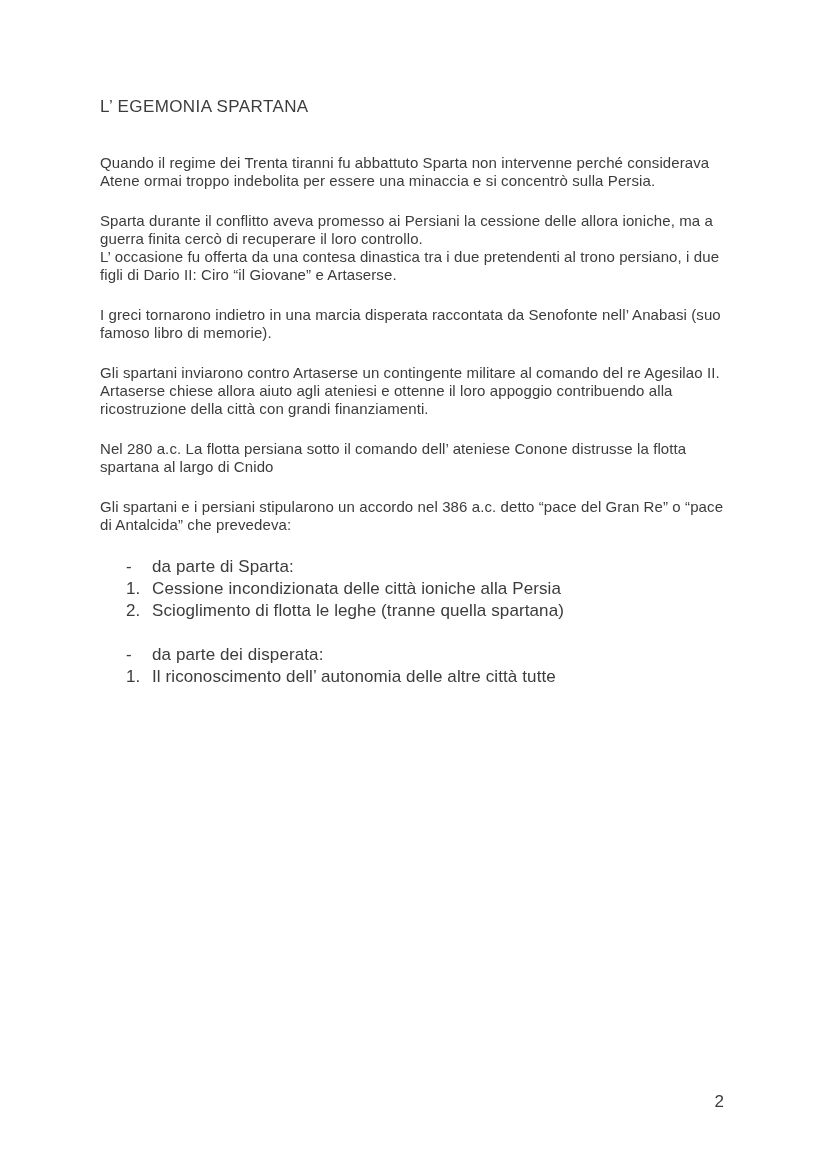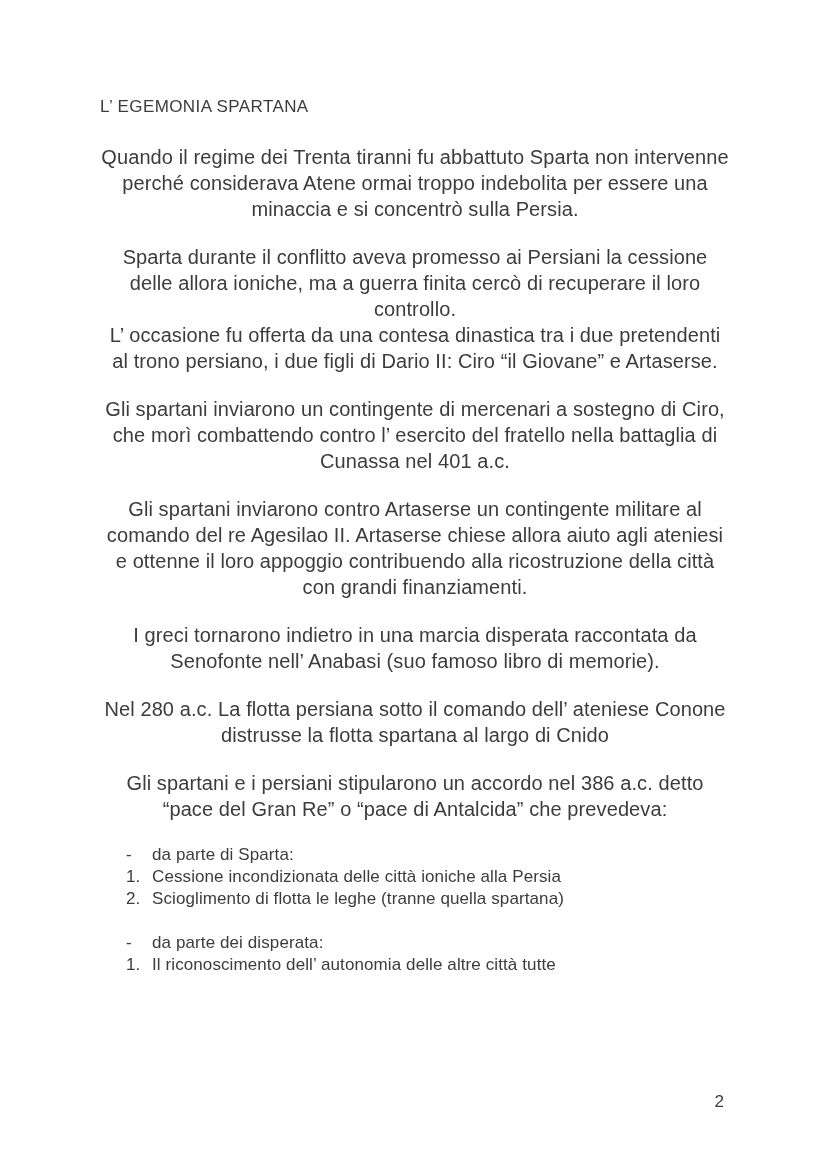--- a/index.html
+++ b/index.html
@@ -14,29 +14,28 @@
   .page {
     position: absolute;
     inset: 0;
     padding: 96px 98px 0 100px;
   }
   .doc-title {
     font-size: 17px;
     font-weight: 400;
     letter-spacing: 0.4px;
     line-height: 22px;
-    margin-bottom: 26px;
+    margin-bottom: 36px;
   }
   .block {
-    font-size: 20px;
-    line-height: 26px;
+    font-size: 15px;
+    line-height: 18px;
     letter-spacing: 0.1px;
     margin-bottom: 22px;
     white-space: pre-line;
-    text-align: center;
   }
   .list {
     font-size: 17px;
     line-height: 22px;
     letter-spacing: 0.1px;
     margin-bottom: 22px;
   }
   .list-row {
     display: flex;
     padding-left: 26px;
@@ -61,25 +60,24 @@
 
 <div class="page">
 
   <h1 class="doc-title">L’ EGEMONIA SPARTANA</h1>
 
   <p class="block">Quando il regime dei Trenta tiranni fu abbattuto Sparta non intervenne perché considerava Atene ormai troppo indebolita per essere una minaccia e si concentrò sulla Persia.</p>
 
   <p class="block">Sparta durante il conflitto aveva promesso ai Persiani la cessione delle allora ioniche, ma a guerra finita cercò di recuperare il loro controllo.
 L’ occasione fu offerta da una contesa dinastica tra i due pretendenti al trono persiano, i due figli di Dario II: Ciro “il Giovane” e Artaserse.</p>
 
-  <p class="block">Gli spartani inviarono un contingente di mercenari a sostegno di Ciro, che morì combattendo contro l’ esercito del fratello nella battaglia di Cunassa nel 401 a.c.</p>
+
+  <p class="block">I greci tornarono indietro in una marcia disperata raccontata da Senofonte nell’ Anabasi (suo famoso libro di memorie).</p>
 
   <p class="block">Gli spartani inviarono contro Artaserse un contingente militare al comando del re Agesilao II. Artaserse chiese allora aiuto agli ateniesi e ottenne il loro appoggio contribuendo alla ricostruzione della città con grandi finanziamenti.</p>
-
-  <p class="block">I greci tornarono indietro in una marcia disperata raccontata da Senofonte nell’ Anabasi (suo famoso libro di memorie).</p>
 
   <p class="block">Nel 280 a.c. La flotta persiana sotto il comando dell’ ateniese Conone distrusse la flotta spartana al largo di Cnido</p>
 
   <p class="block">Gli spartani e i persiani stipularono un accordo nel 386 a.c. detto “pace del Gran Re” o “pace di Antalcida” che prevedeva:</p>
 
   <div class="list">
     <div class="list-row">
       <span class="marker">-</span>
       <span class="list-text">da parte di Sparta:</span>
     </div>

